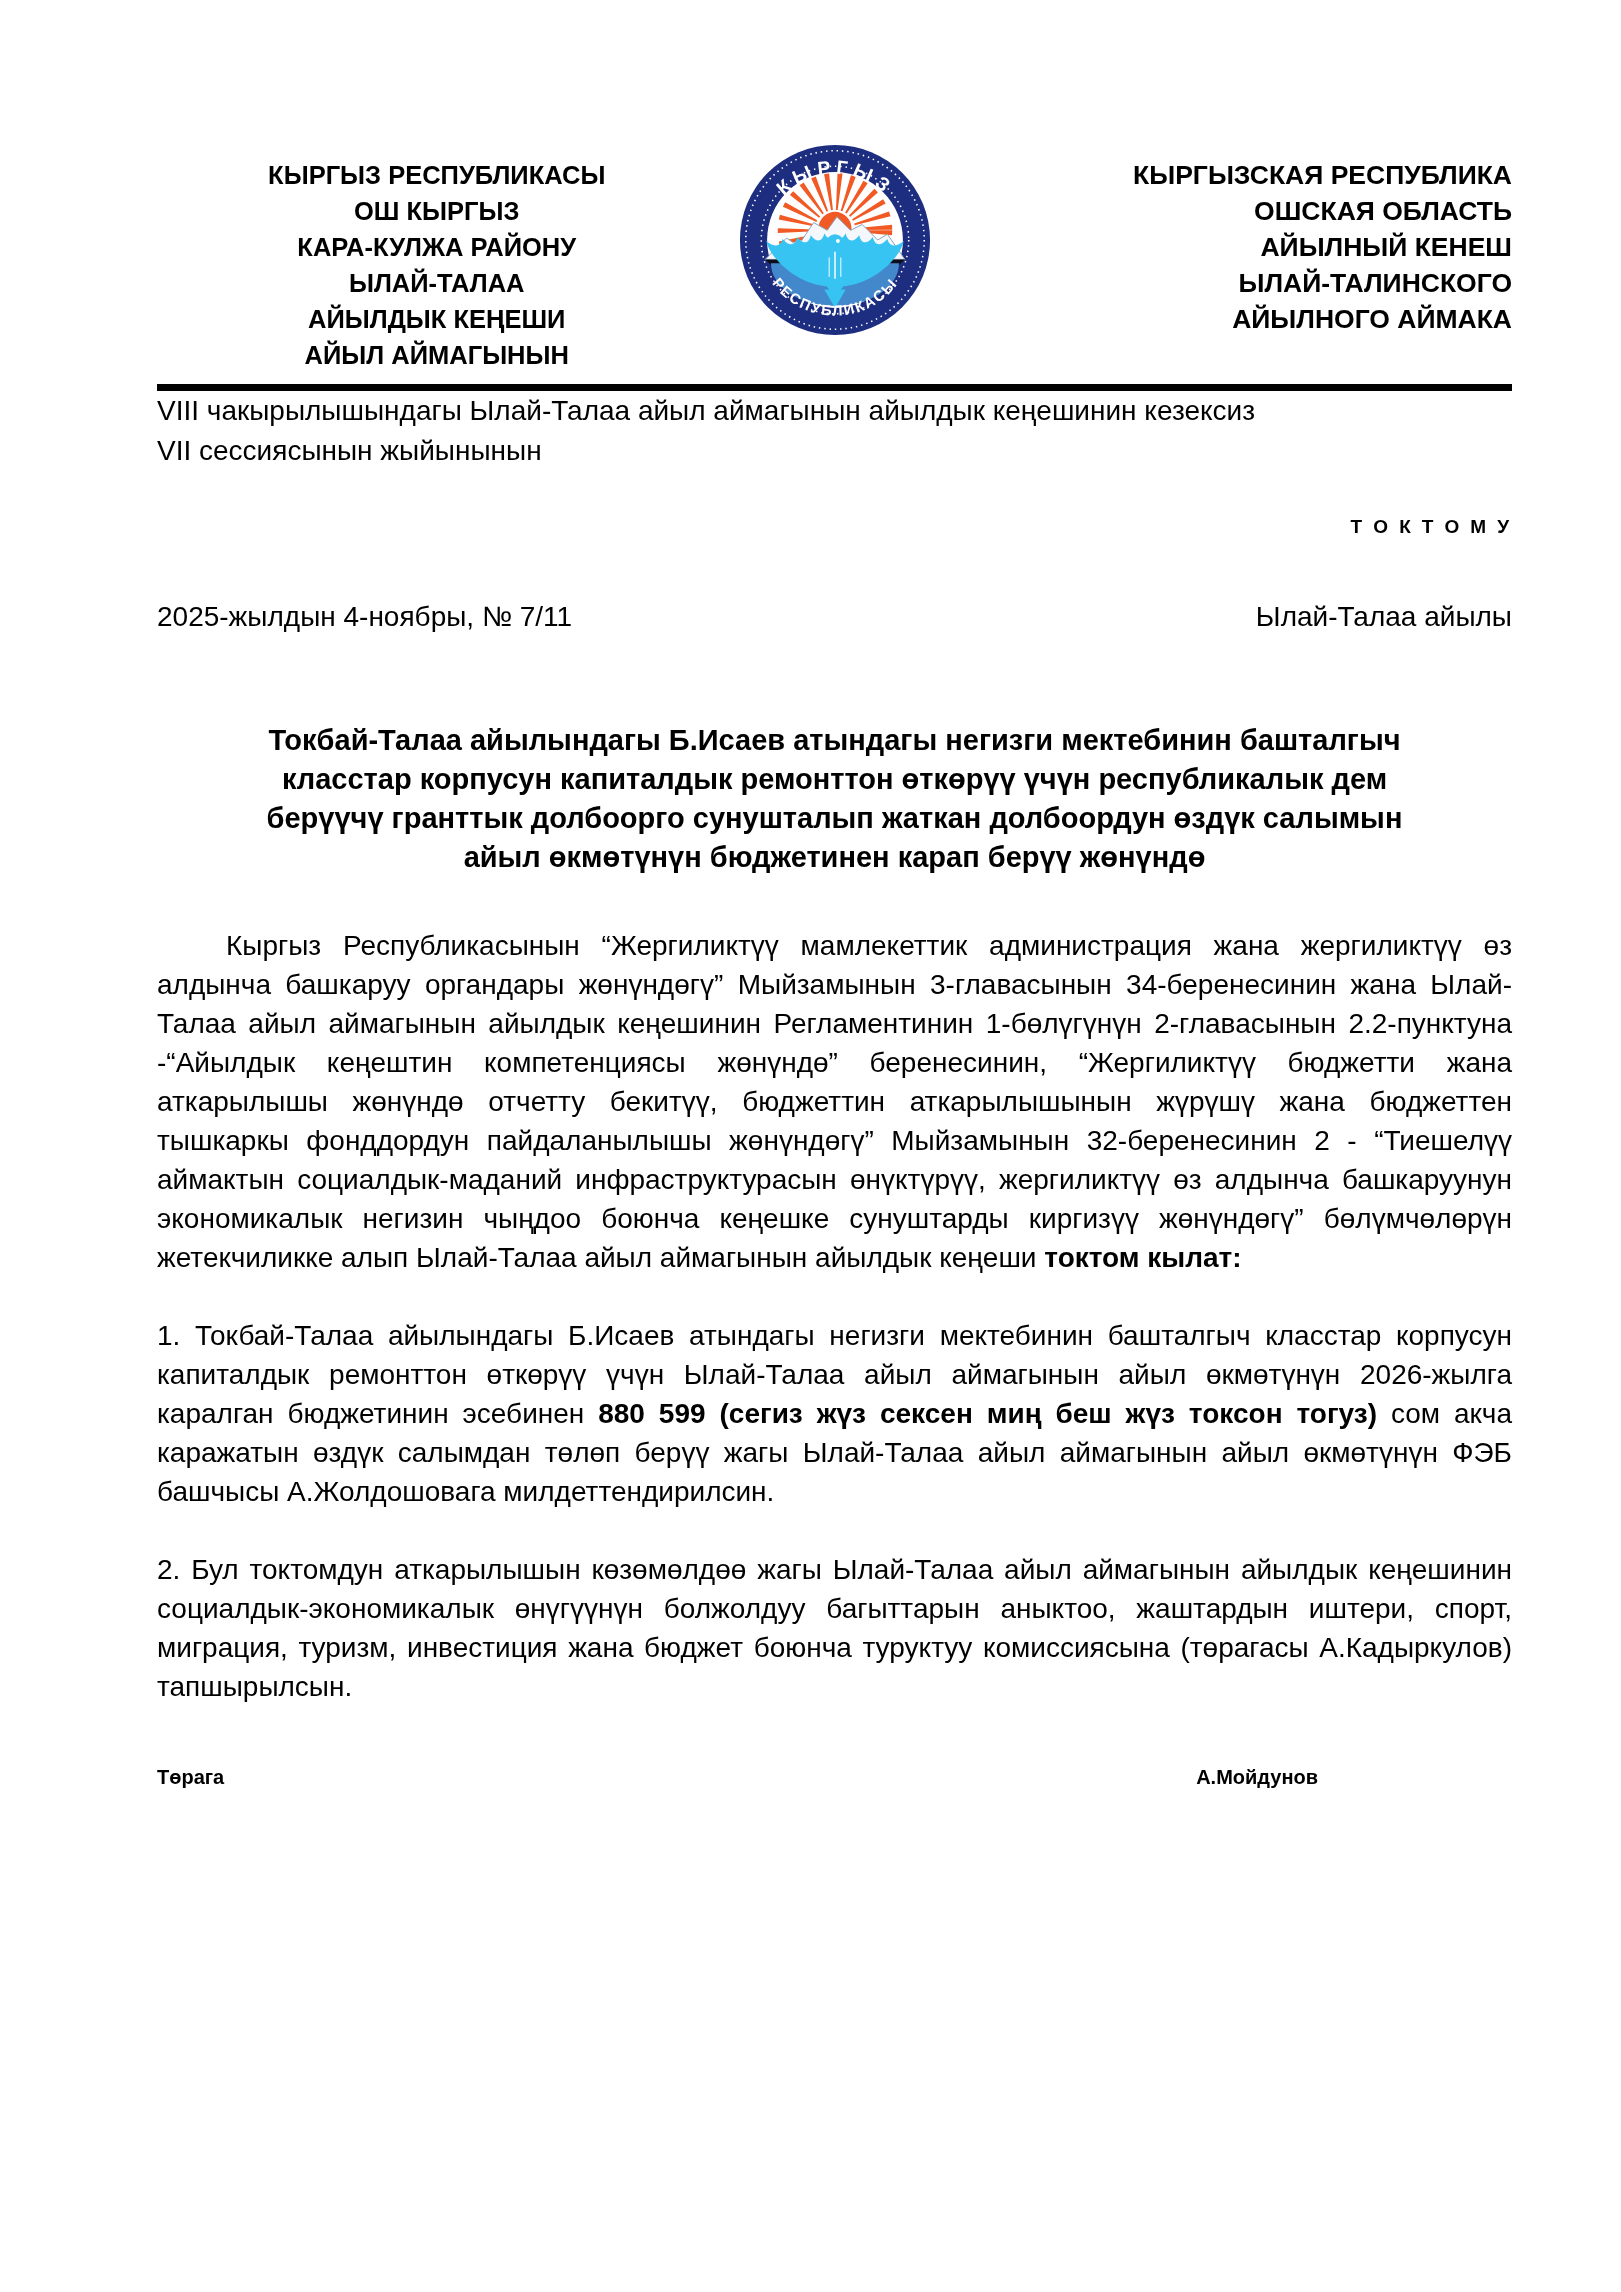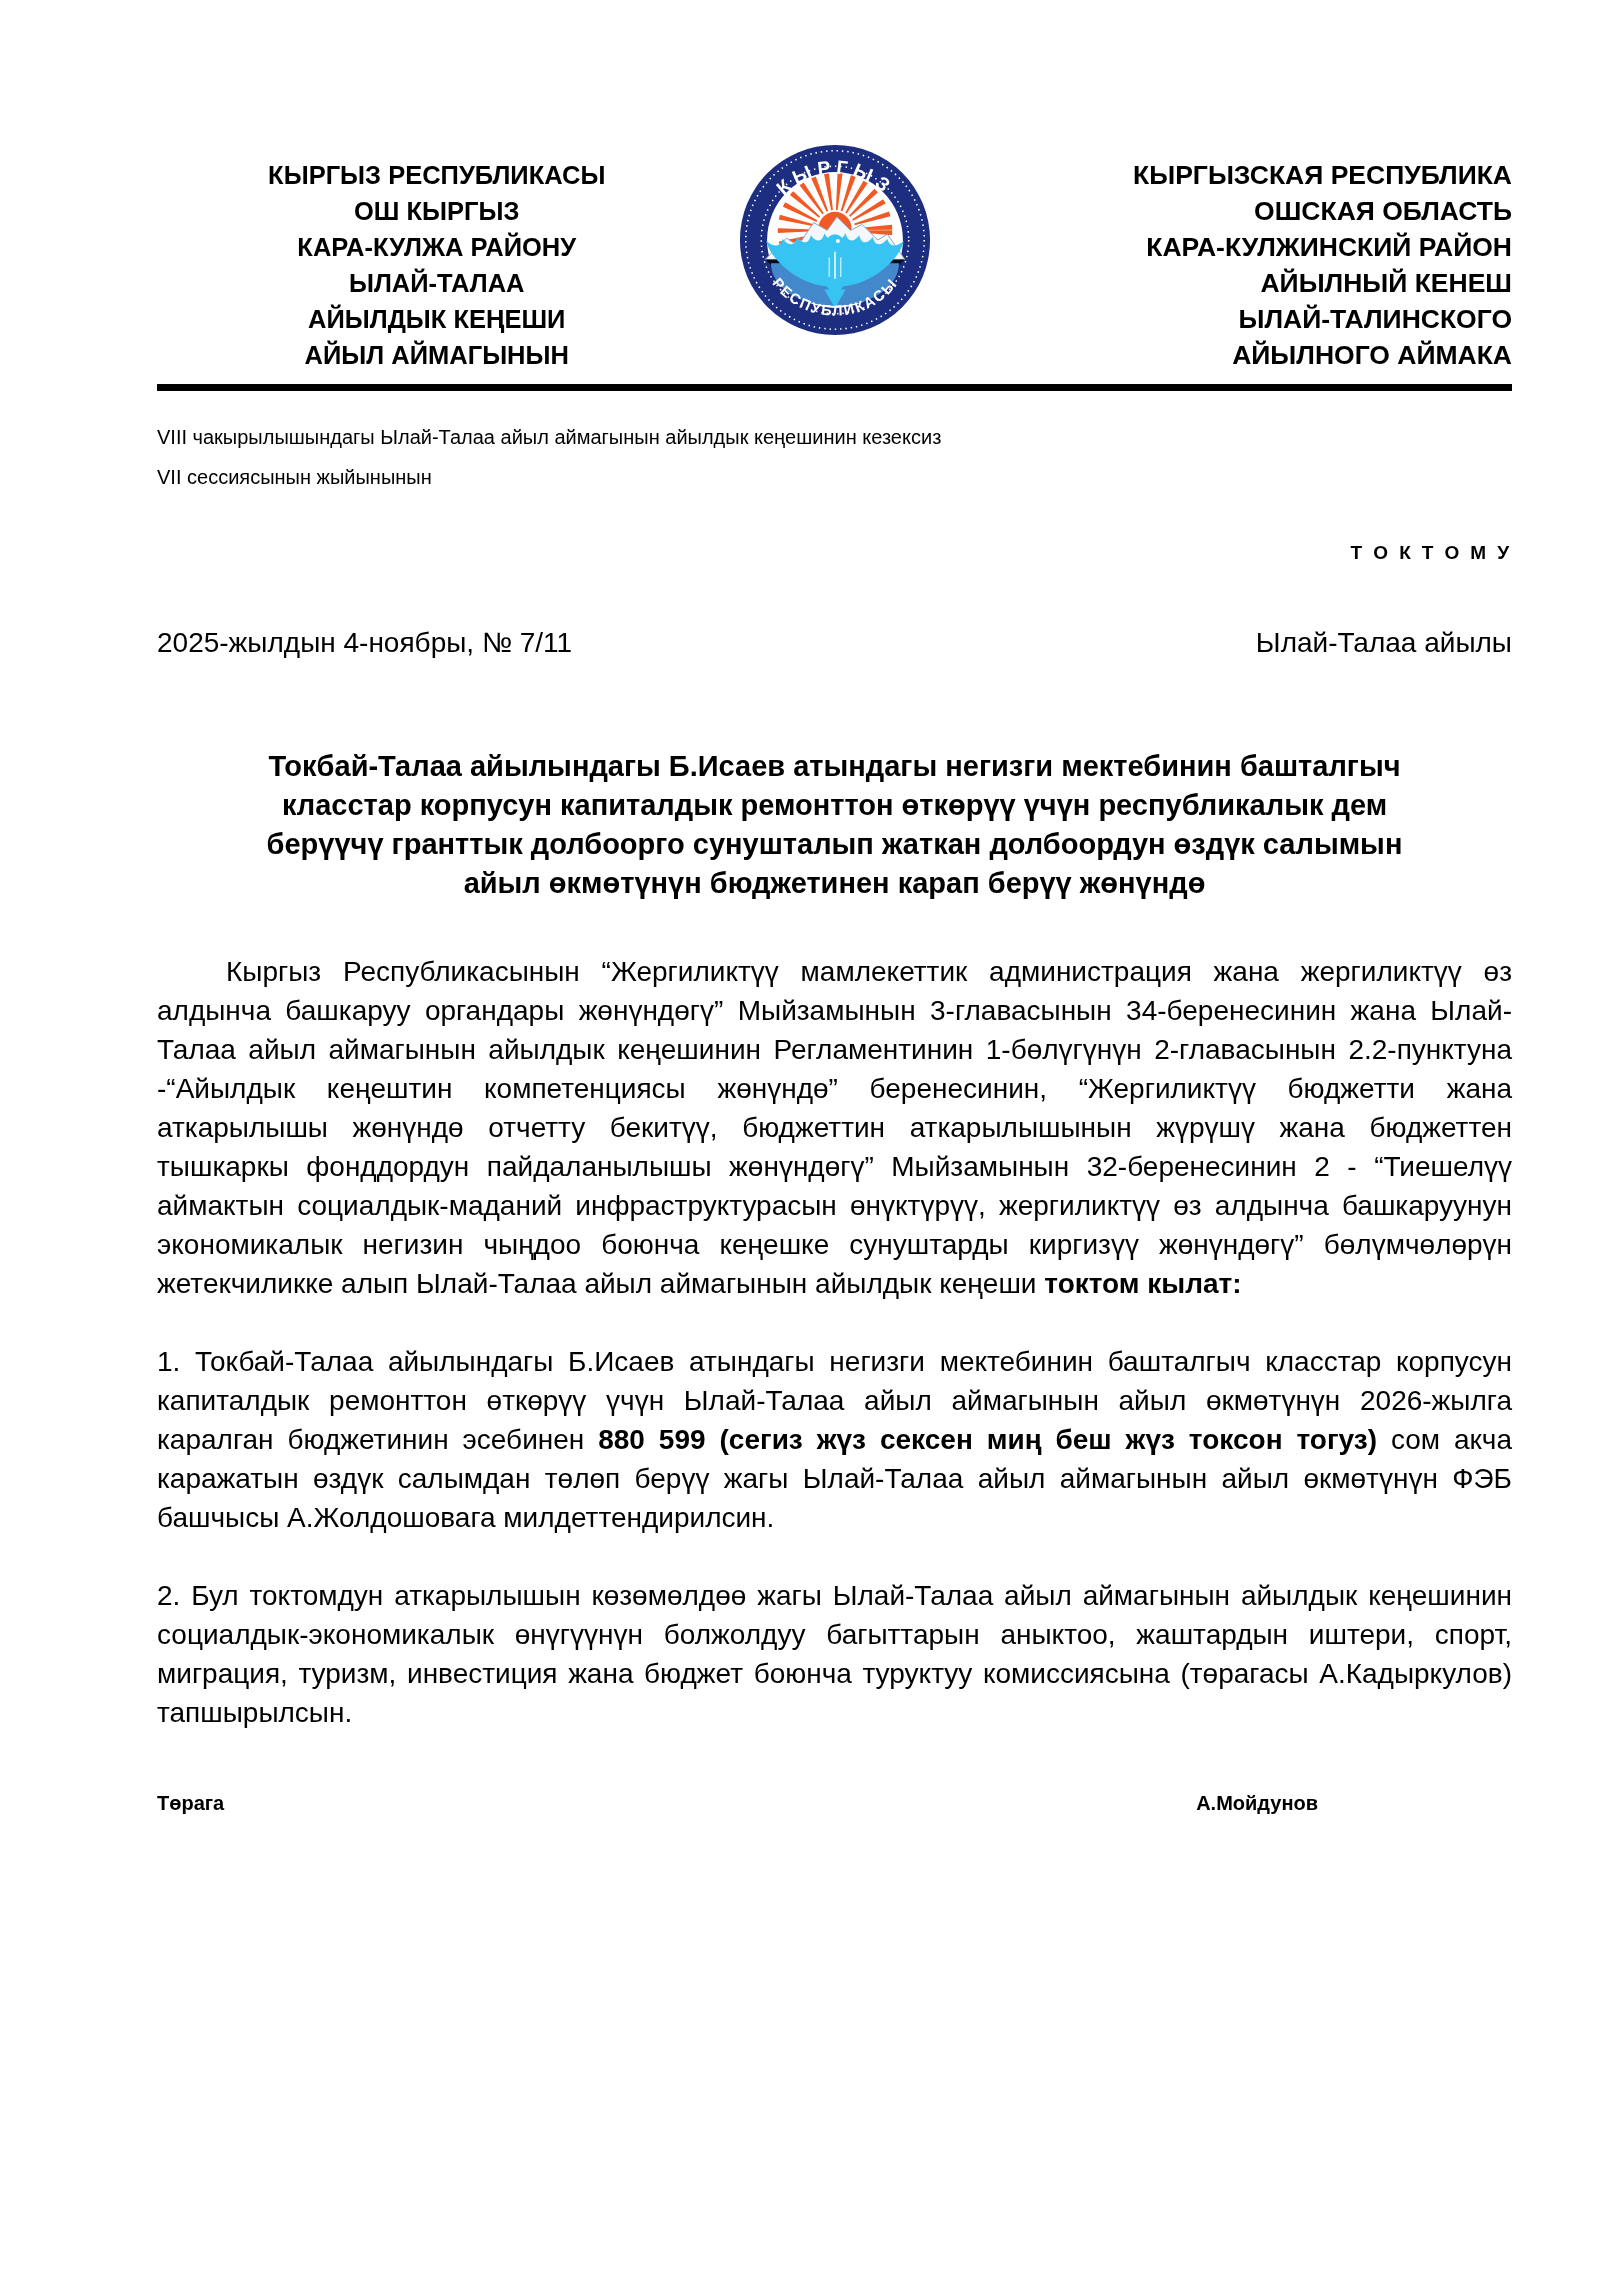--- a/index.html
+++ b/index.html
@@ -6,21 +6,21 @@
   .page{position:relative;width:1621px;height:2293px;background:#ffffff;
         font-family:"Liberation Sans","DejaVu Sans",sans-serif;color:#000;overflow:hidden;}
   .doc{position:absolute;left:157px;top:143px;width:1355px;}
   .letterhead{display:grid;grid-template-columns:1fr 210px 1fr;column-gap:13px;align-items:start;}
   .h-col{font-weight:bold;text-align:center;padding-top:13.7px;}
   .h-col.left{font-size:25.5px;line-height:36px;}
   .h-col.right{font-size:26.5px;line-height:36px;text-align:right;}
   .emblem{display:flex;justify-content:center;align-items:flex-start;}
   .emblem svg{width:194px;height:194px;display:block;}
   .hrule{height:6.9px;background:#000;margin-top:11.8px;}
-  .session{font-size:20px;line-height:40px;margin-top:26px;}
+  .session{font-size:28px;line-height:40px;margin-top:0;}
   .doc-title{font-size:19px;font-weight:bold;text-align:right;letter-spacing:2.9px;margin-top:45px;}
   .meta{display:flex;justify-content:space-between;font-size:28px;margin-top:63px;}
   .subject{font-weight:bold;font-size:29px;line-height:39px;text-align:center;margin-top:88px;padding:0 90px;}
   p.body{font-size:28px;line-height:39px;text-align:justify;margin:39px 0 0 0;}
   p.preamble{text-indent:69px;margin-top:49px;}
   .b{font-weight:bold;}
   .signature{display:flex;justify-content:space-between;font-size:20px;font-weight:bold;margin-top:60px;}
   .sig-name{margin-right:194px;}
 </style>
 </head>
@@ -71,21 +71,20 @@
           </text>
           <text font-size="15" font-weight="bold" fill="#ffffff" letter-spacing="2">
             <textPath href="#arcBottom" startOffset="50%" text-anchor="middle">РЕСПУБЛИКАСЫ</textPath>
           </text>
         </svg>
       </div>
 
       <div class="h-col right">
         <div>КЫРГЫЗСКАЯ РЕСПУБЛИКА</div>
         <div>ОШСКАЯ ОБЛАСТЬ</div>
-        <div>КАРА-КУЛЖИНСКИЙ РАЙОН</div>
         <div>АЙЫЛНЫЙ КЕНЕШ</div>
         <div>ЫЛАЙ-ТАЛИНСКОГО</div>
         <div>АЙЫЛНОГО АЙМАКА</div>
       </div>
     </div>
 
     <div class="hrule"></div>
 
     <div class="session">
       <div>VIII чакырылышындагы Ылай-Талаа айыл аймагынын айылдык кеңешинин кезексиз</div>

